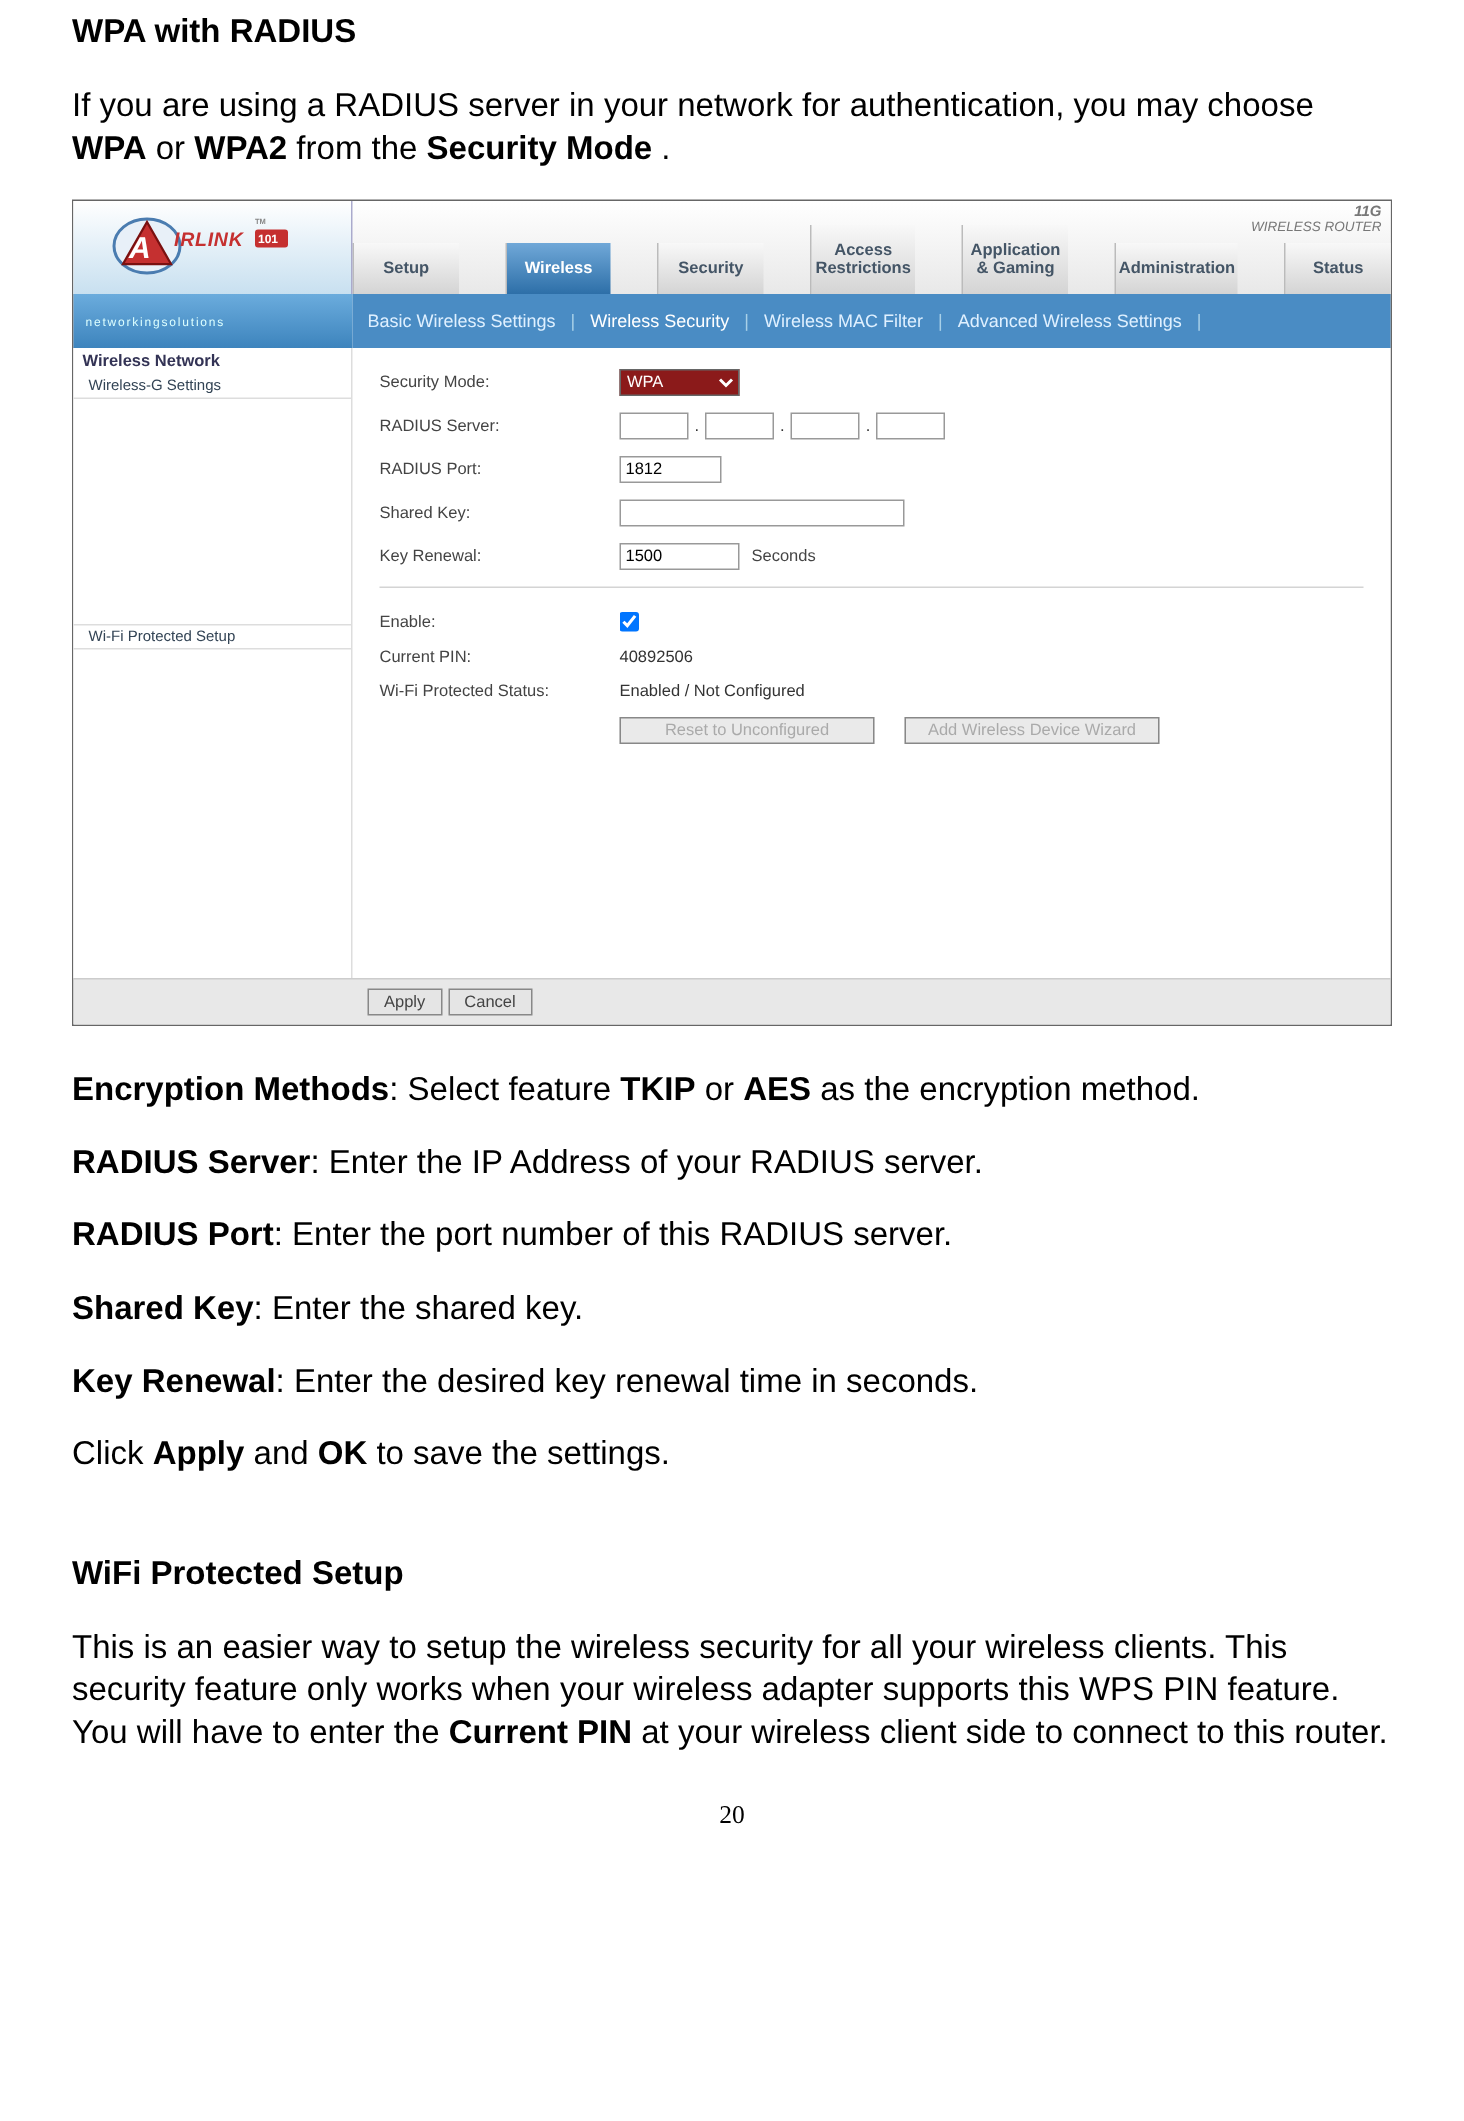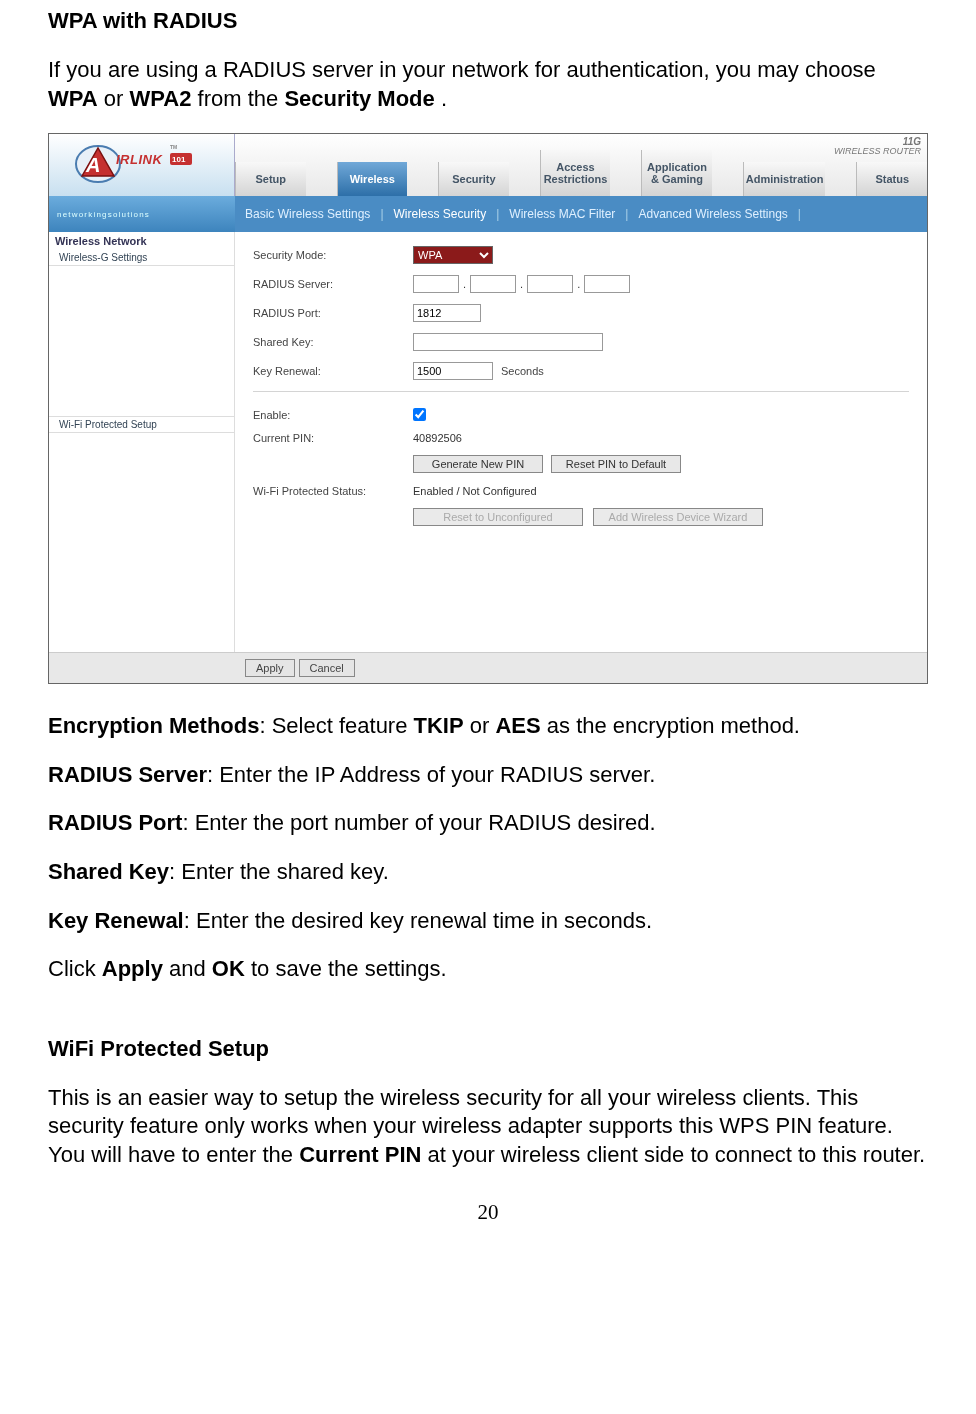--- a/index.html
+++ b/index.html
@@ -22,21 +22,21 @@
   }
   .para b { font-weight: bold; }
   .section-title {
     font-weight: bold;
     font-size: 22px;
     margin-top: 52px;
     margin-bottom: 22px;
   }
   .page-num {
     text-align: center;
-    font-size: 21px;
+    font-size: 17px;
     font-family: 'Times New Roman', serif;
     margin-top: 30px;
   }
 
   
   .router-ui {
     width: 880px;
     border: 1px solid #666;
     background: #fff;
     margin: 16px 0 28px 0;
@@ -175,21 +175,21 @@
     padding: 0 3px;
   }
   .oct { width: 46px; }
   .dot { margin: 0 4px; color: #333; }
   .port-input { width: 68px; }
   .wide-input { width: 190px; }
   .med-input { width: 80px; }
   .seconds { margin-left: 8px; font-size: 11px; color: #444; }
   .divider { border-top: 1px solid #d4d4d4; margin: 10px 0 16px 0; }
   .btn-row { display: flex; gap: 8px; margin-left: 160px; margin-bottom: 12px; }
-  .btn-row2 { display: flex; gap: 10px; margin-left: 160px; margin-bottom: 8px; }
+  .btn-row2 { display: flex; gap: 20px; margin-left: 160px; margin-bottom: 8px; }
   button.ui-btn {
     font-size: 11px;
     padding: 2px 12px;
     background: #e8e8e8;
     border: 1px solid #888;
     color: #333;
     cursor: pointer;
     min-width: 130px;
   }
   button.ui-btn.disabled {
@@ -309,24 +309,20 @@
       </div>
       <div class="divider"></div>
       <div class="row-line">
         <span class="row-label">Enable:</span>
         <input type="checkbox" class="checkbox-ui" checked="" style="">
       </div>
       <div class="row-line">
         <span class="row-label">Current PIN:</span>
         <span>40892506</span>
       </div>
-      <div class="btn-row">
-        <button class="ui-btn">Generate New PIN</button>
-        <button class="ui-btn">Reset PIN to Default</button>
-      </div>
       <div class="row-line">
         <span class="row-label" style="width:160px;">Wi-Fi Protected Status:</span>
         <span>Enabled / Not Configured</span>
       </div>
       <div class="btn-row2">
         <button class="ui-btn disabled">Reset to Unconfigured</button>
         <button class="ui-btn disabled">Add Wireless Device Wizard</button>
       </div>
     </div>
   </div>
@@ -338,21 +334,21 @@
 
 <p class="para">
   <b>Encryption Methods</b><span>: Select feature </span><b>TKIP</b><span> or </span><b>AES</b><span> as the encryption method.</span>
 </p>
 
 <p class="para">
   <b>RADIUS Server</b><span>: Enter the IP Address of your RADIUS server.</span>
 </p>
 
 <p class="para">
-  <b>RADIUS Port</b><span>: Enter the port number of your RADIUS desired.</span>
+  <b>RADIUS Port</b><span>: Enter the port number of this RADIUS server.</span>
 </p>
 
 <p class="para">
   <b>Shared Key</b><span>: Enter the shared key.</span>
 </p>
 
 <p class="para">
   <b>Key Renewal</b><span>: Enter the desired key renewal time in seconds.</span>
 </p>
 

